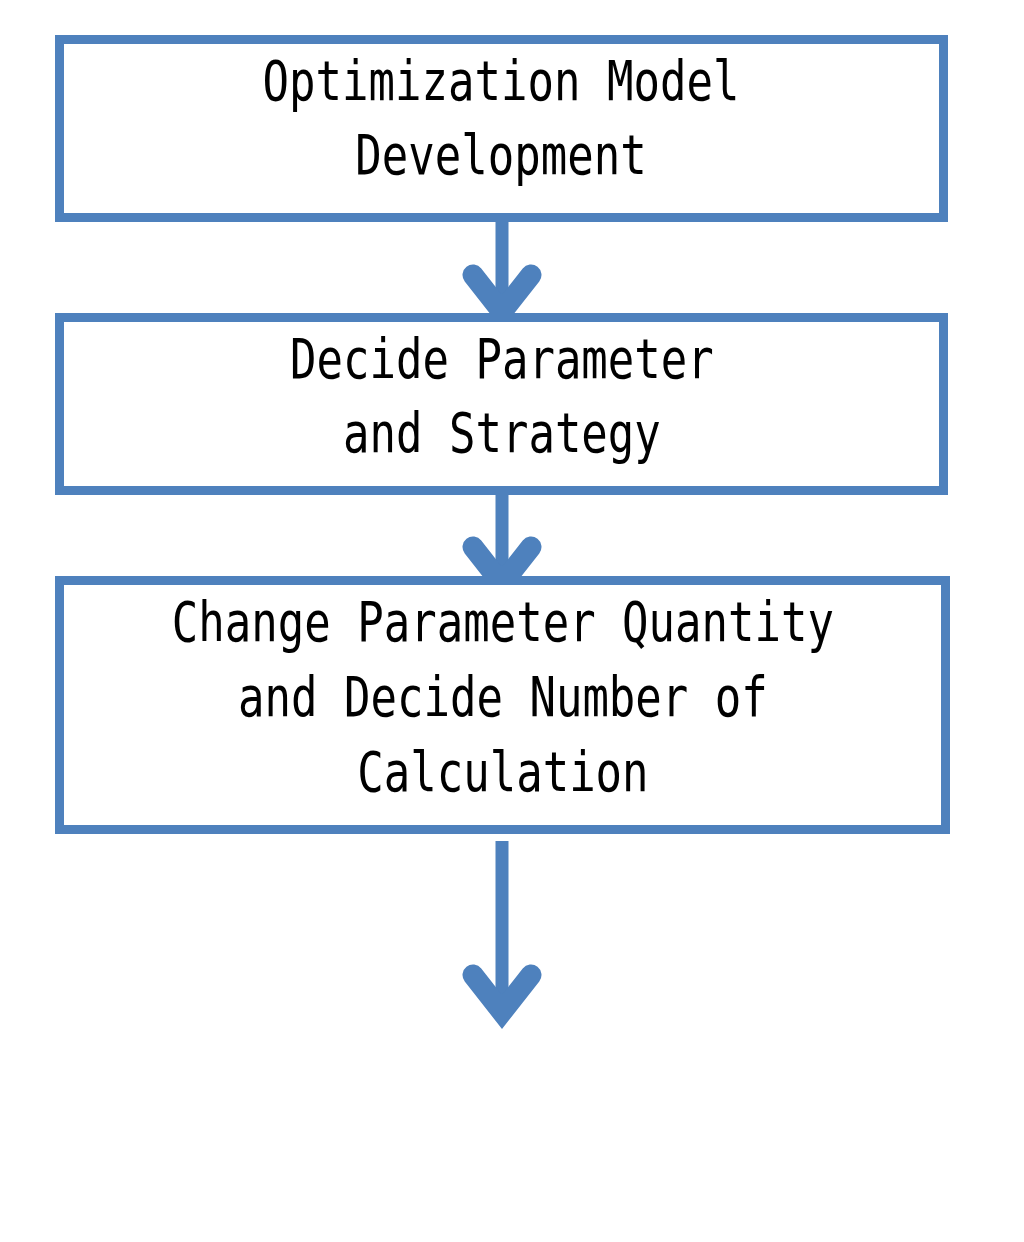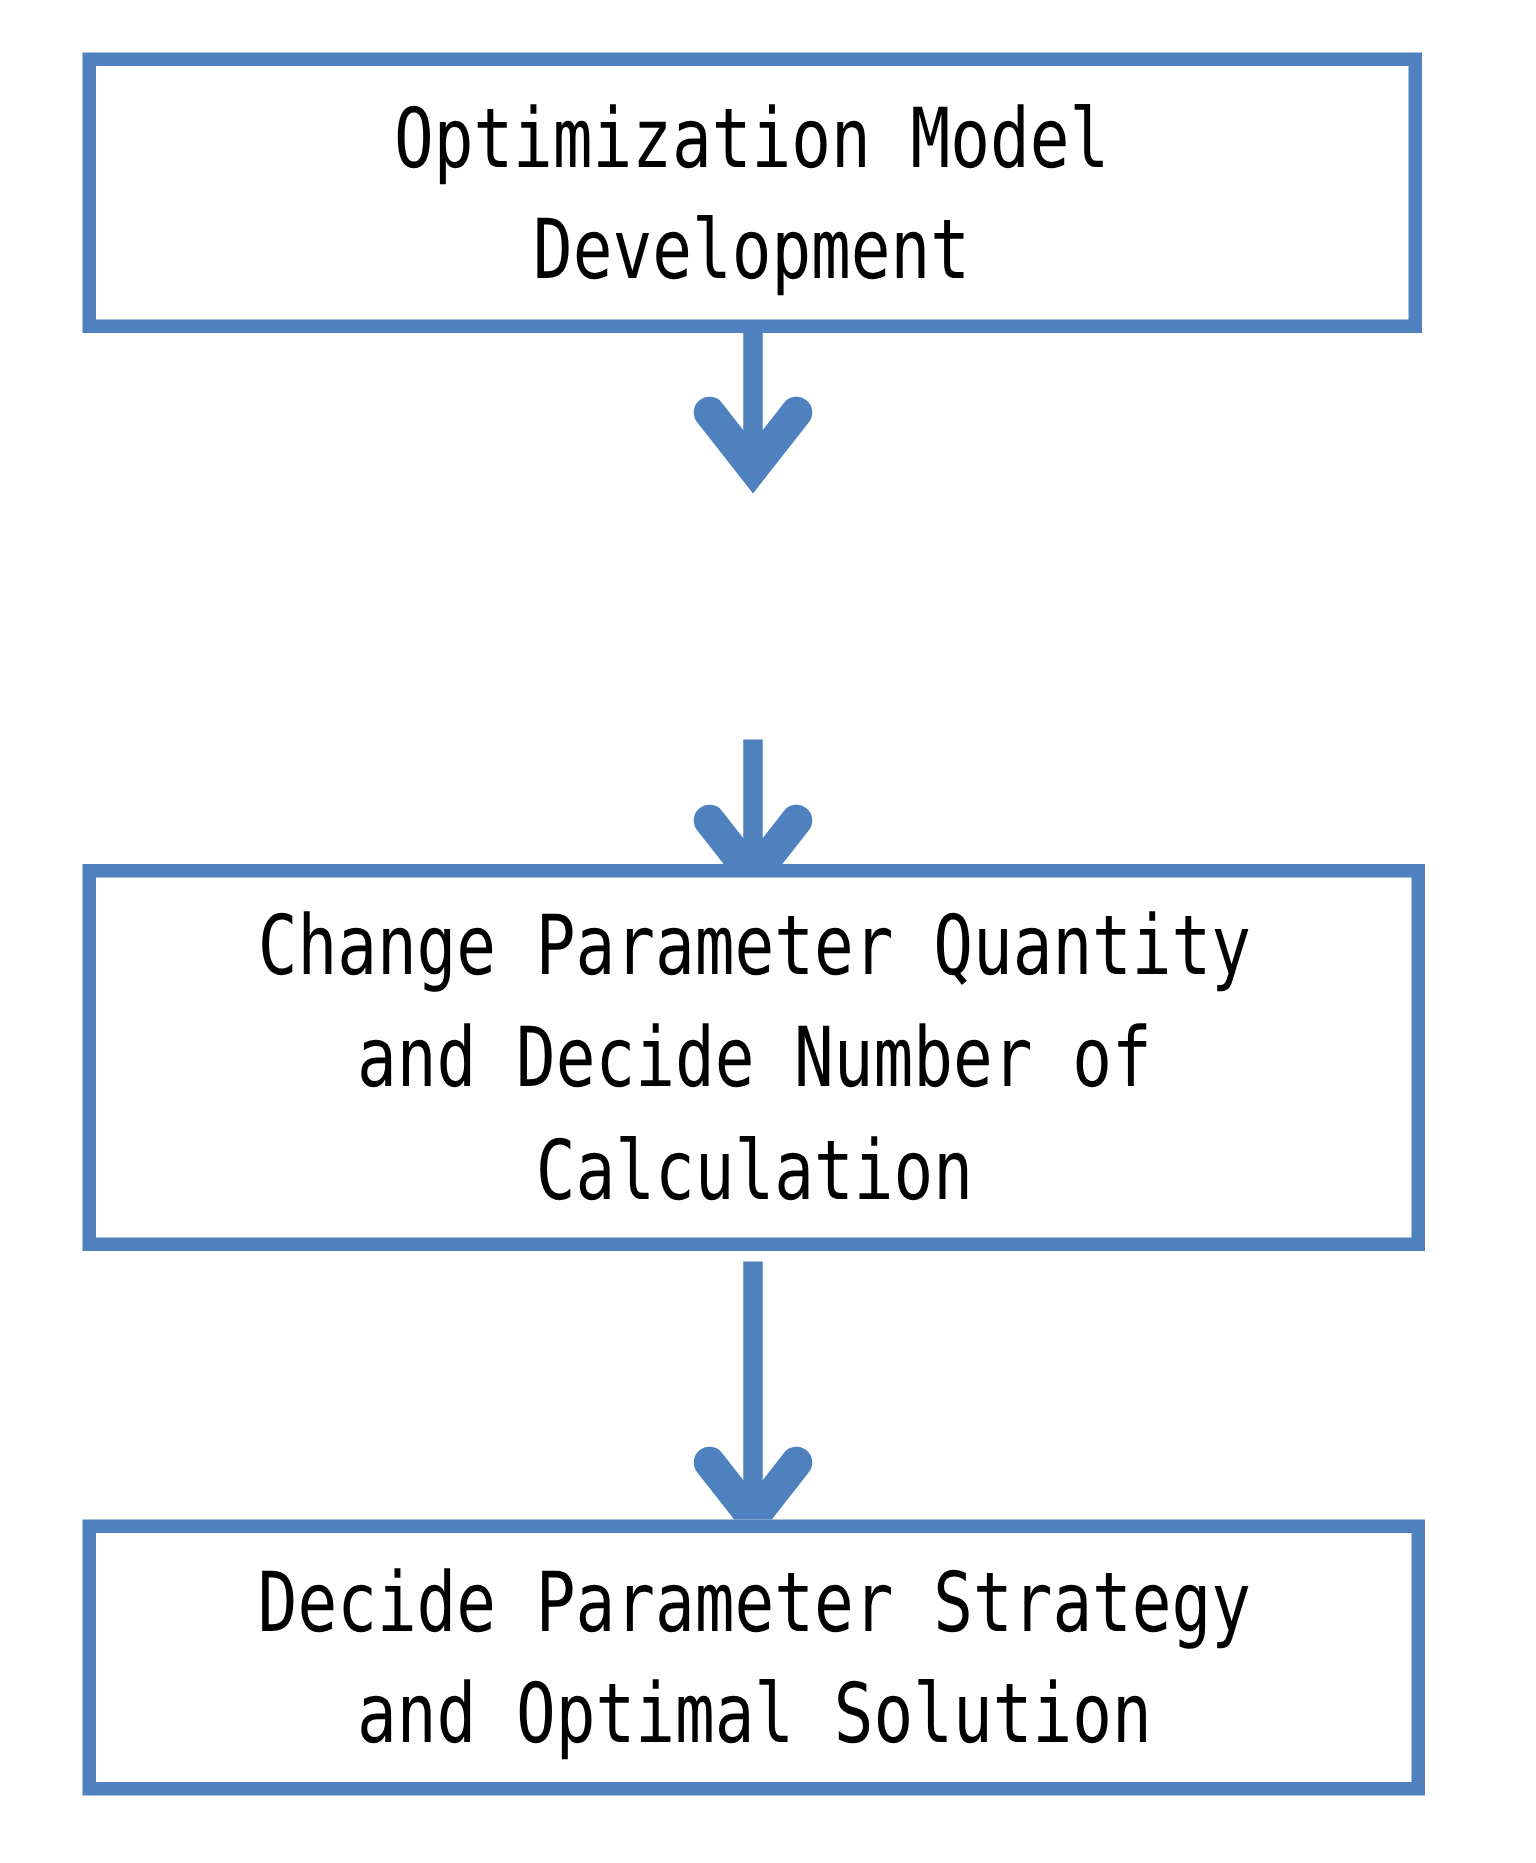--- a/index.html
+++ b/index.html
@@ -22,21 +22,21 @@
     height: 1242px;
   }
 
   
   .node {
     position: absolute;
     box-sizing: border-box;
     background: #ffffff;
     border-style: solid;
     display: flex;
-    align-items: center;
+    align-items: flex-start;
     justify-content: center;
     text-align: center;
   }
 
   .node-label {
     display: block;
     color: #000000;
     font-family: "DejaVu Sans Mono", monospace;
     font-weight: 400;
     white-space: pre-line;
@@ -73,35 +73,35 @@
   <div class="node" id="node-1" style="border-width:9px; border-color:#4E81BD;">
     <span class="node-label">Optimization Model
 Development</span>
   </div>
 
   <svg class="arrow" id="arrow-1" viewBox="0 0 120 97" aria-hidden="true">
     <line x1="60" y1="0" x2="60" y2="93" stroke="#4E81BD" stroke-width="13" stroke-linecap="butt"></line>
     <path d="M 31 55 L 60 92 L 89 55" fill="none" stroke="#4E81BD" stroke-width="21" stroke-linecap="round" stroke-linejoin="miter"></path>
   </svg>
 
+  <div class="node" id="node-2" style="border-width:9px; border-color:#4E81BD;">
+    <span class="node-label">Decide Parameter
+and Strategy</span>
+  </div>
 
   <svg class="arrow" id="arrow-2" viewBox="0 0 120 96" aria-hidden="true">
     <line x1="60" y1="0" x2="60" y2="92" stroke="#4E81BD" stroke-width="13" stroke-linecap="butt"></line>
     <path d="M 31 54 L 60 91 L 89 54" fill="none" stroke="#4E81BD" stroke-width="21" stroke-linecap="round" stroke-linejoin="miter"></path>
   </svg>
 
   <div class="node" id="node-3" style="border-width:9px; border-color:#4E81BD;">
     <span class="node-label">Change Parameter Quantity
 and Decide Number of
 Calculation</span>
   </div>
 
   <svg class="arrow" id="arrow-3" viewBox="0 0 120 176" aria-hidden="true">
     <line x1="60" y1="0" x2="60" y2="172" stroke="#4E81BD" stroke-width="13" stroke-linecap="butt"></line>
     <path d="M 31 134 L 60 171 L 89 134" fill="none" stroke="#4E81BD" stroke-width="21" stroke-linecap="round" stroke-linejoin="miter"></path>
   </svg>
 
-  <div class="node" id="node-4" style="border-width:9px; border-color:#4E81BD;">
-    <span class="node-label">Decide Parameter Strategy
-and Optimal Solution</span>
-  </div>
 
 </div>
 
 </body></html>

